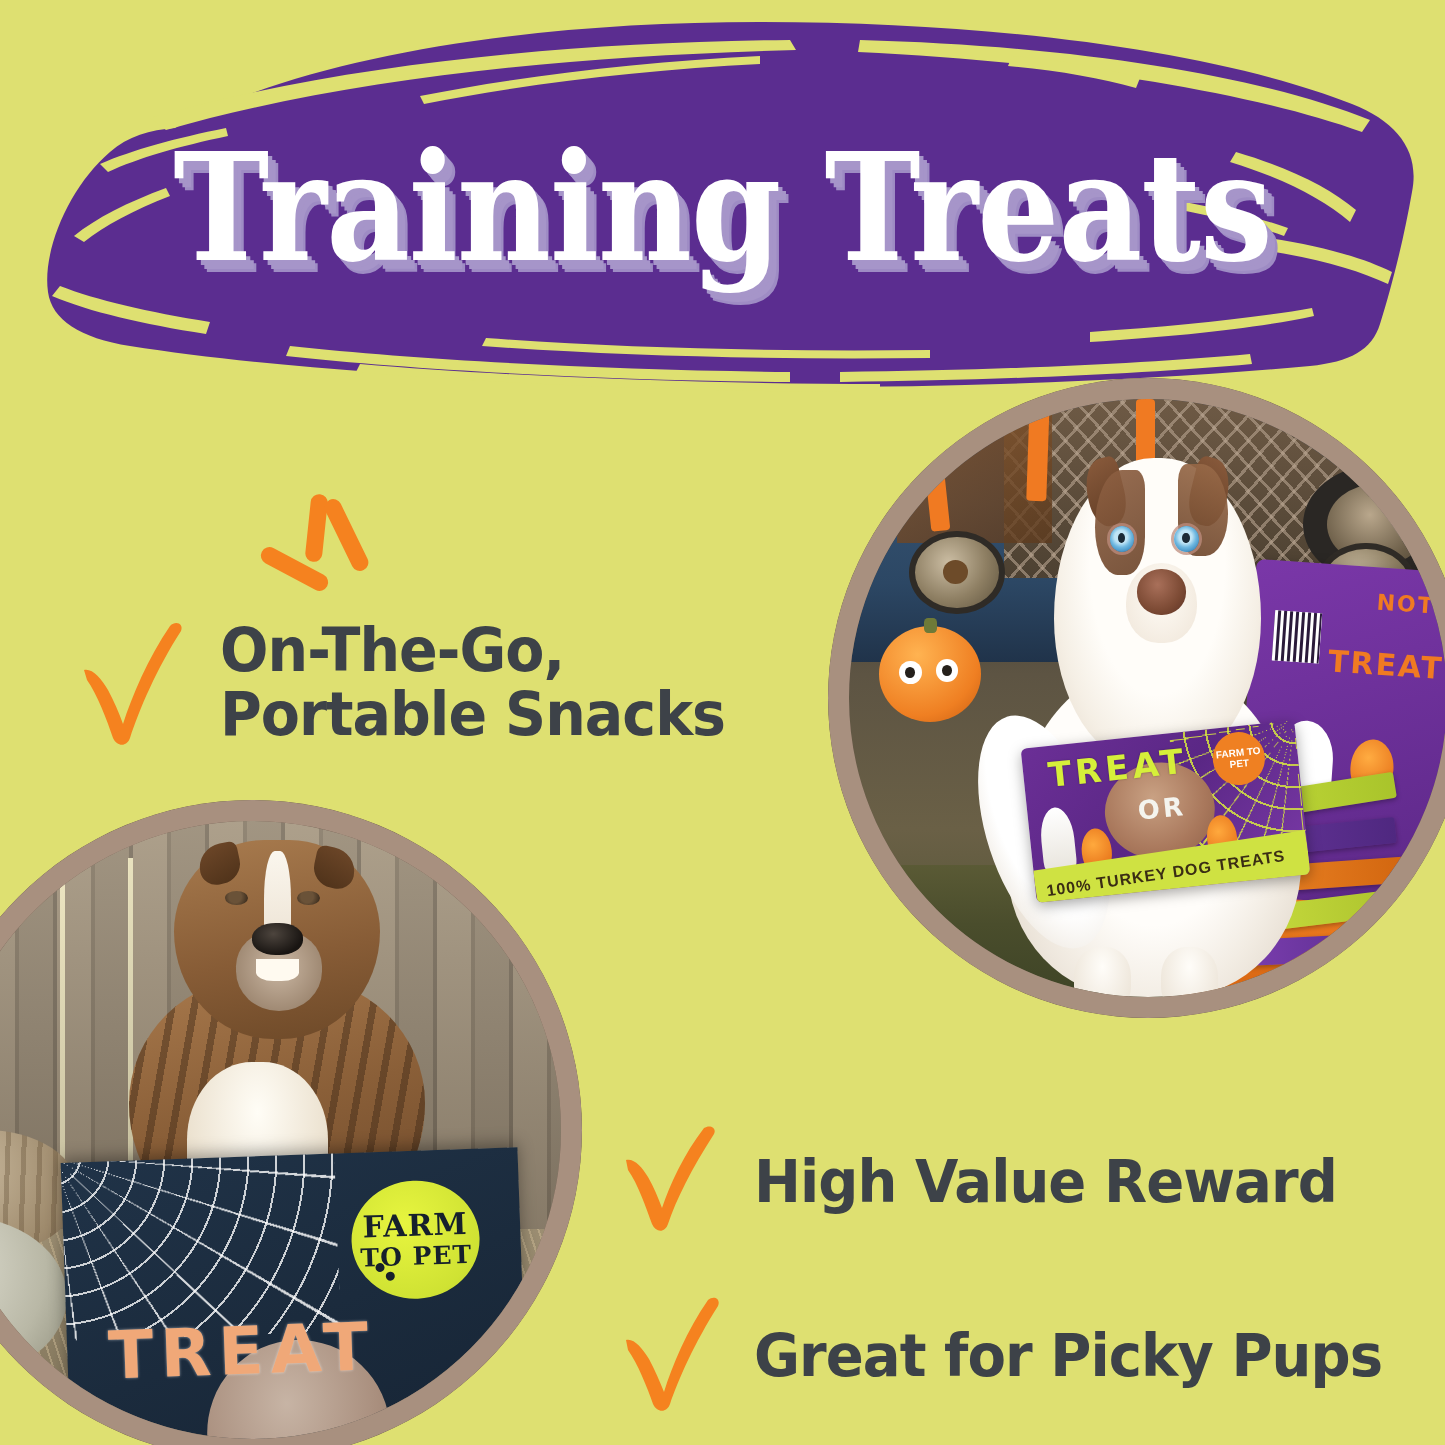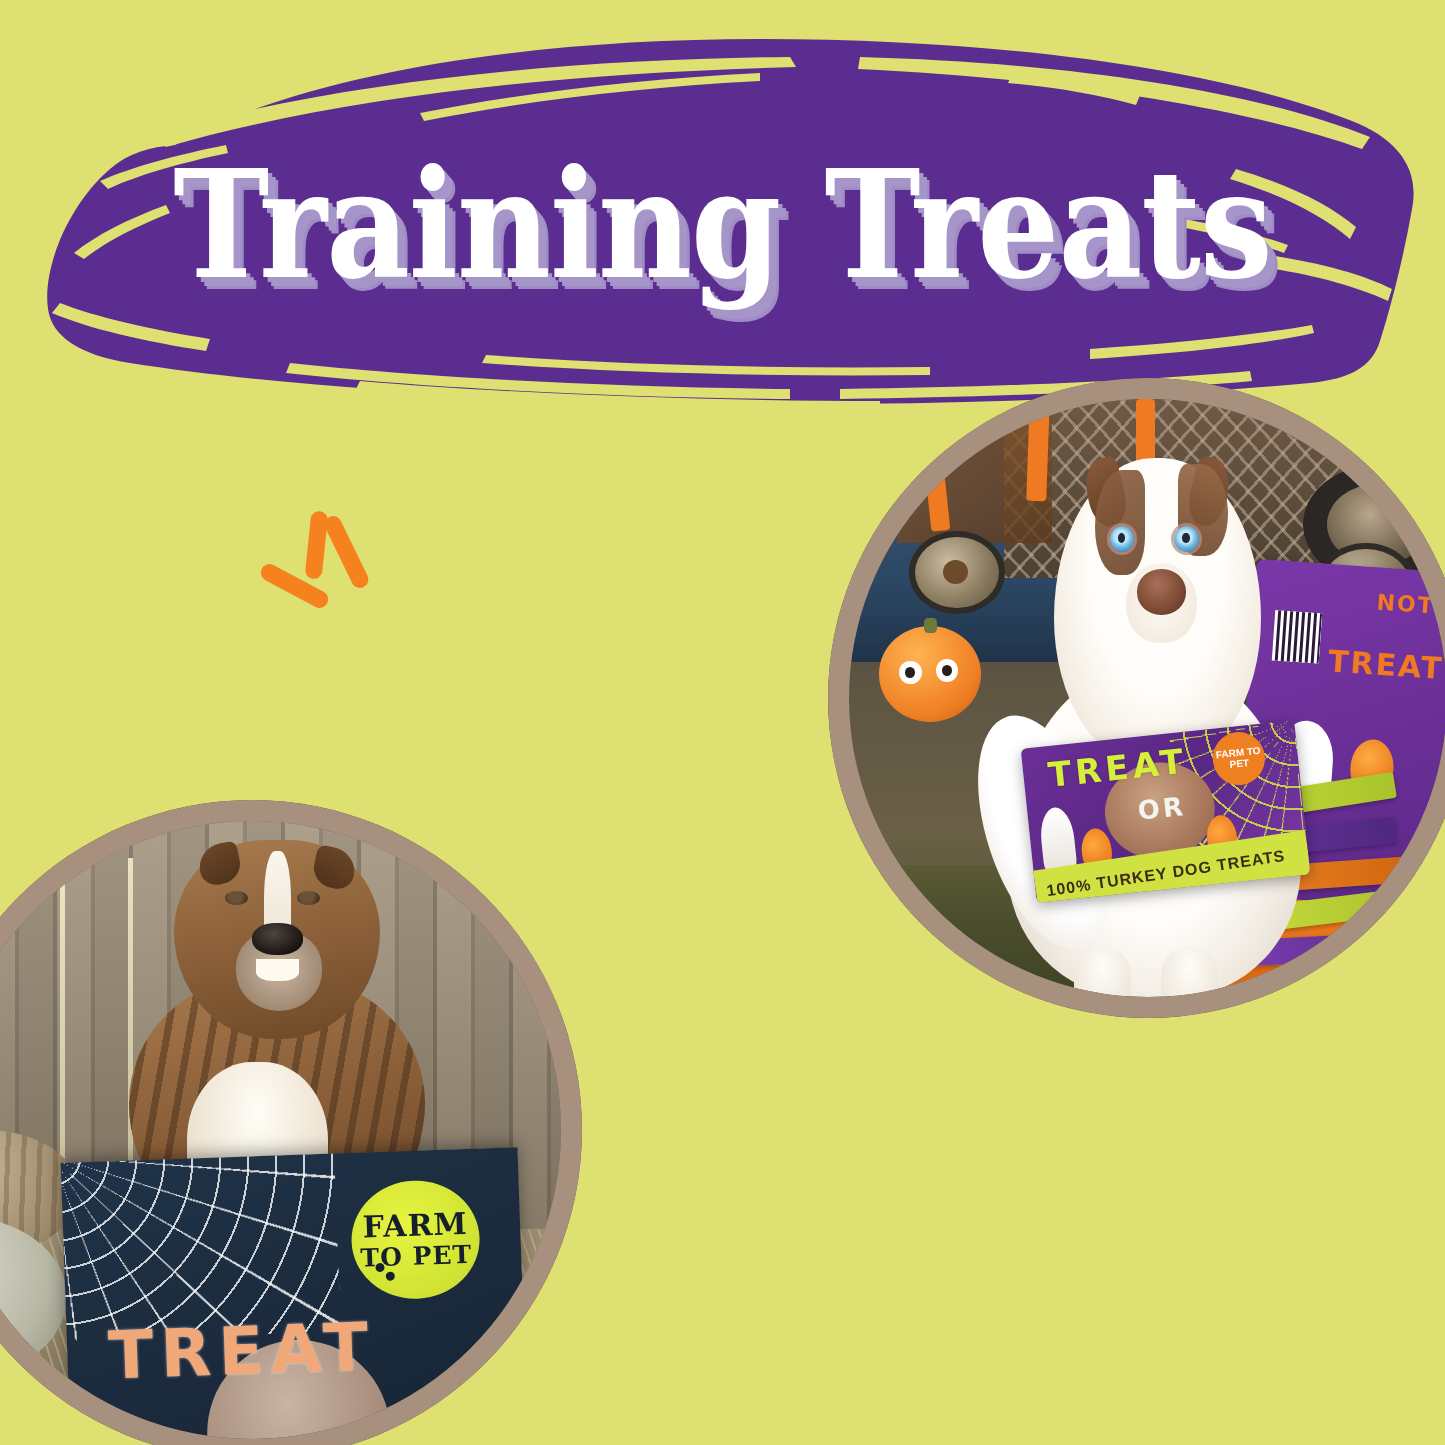--- a/index.html
+++ b/index.html
@@ -16,21 +16,20 @@
     font-family: "Liberation Sans", sans-serif;
   }
 
   
   .brush-wrap {
     position: absolute;
     left: 0;
     top: 0;
     width: 1428px;
     height: 400px;
-    margin-top: 17px;
   }
   .brush-svg { display: block; width: 1445px; height: 400px; }
 
   .title {
     position: absolute;
     left: 0;
     top: 132px;
     width: 1445px;
     text-align: center;
     font-family: "DejaVu Serif", "Liberation Serif", serif;
@@ -693,16 +692,44 @@
 
           <div class="bagB-hat"></div>
           <div class="bagB-corgi"></div>
         </div>
       </div>
     </div>
     <div class="ring"></div>
   </div>
 
 
-
-
+  <div class="bullet" id="b2">
+    <svg class="check-svg" width="120" height="130" viewBox="0 0 120 130" aria-hidden="true">
+      <path d="M6 52 C14 50 23 60 30 72 C36 83 41 95 45 106
+               C54 78 70 40 92 8 C98 2 106 6 103 13
+               C79 50 61 92 52 120 C49 129 39 129 35 120
+               C29 102 19 76 9 62 Z" fill="#F5821F"></path>
+    </svg>
+    <div class="bullet-text">On-The-Go,
+Portable Snacks</div>
+  </div>
+
+  <div class="bullet" id="b3">
+    <svg class="check-svg" width="112" height="110" viewBox="0 0 112 110" aria-hidden="true">
+      <path d="M6 34 C14 32 22 41 28 51 C34 61 38 72 42 82
+               C50 58 64 28 84 2 C90 -2 97 2 94 8
+               C72 42 56 74 48 98 C45 107 36 107 32 98
+               C26 82 18 58 8 44 Z" fill="#F5821F"></path>
+    </svg>
+    <div class="bullet-text">High Value Reward</div>
+  </div>
+
+  <div class="bullet" id="b4">
+    <svg class="check-svg" width="112" height="118" viewBox="0 0 112 118" aria-hidden="true">
+      <path d="M6 44 C14 42 22 52 29 63 C35 74 40 86 44 96
+               C52 70 67 34 88 4 C94 -1 101 3 98 10
+               C75 46 58 84 50 108 C47 117 37 117 33 108
+               C27 91 18 68 8 54 Z" fill="#F5821F"></path>
+    </svg>
+    <div class="bullet-text">Great for Picky Pups</div>
+  </div>
 
 </div>
 
 </body></html>

